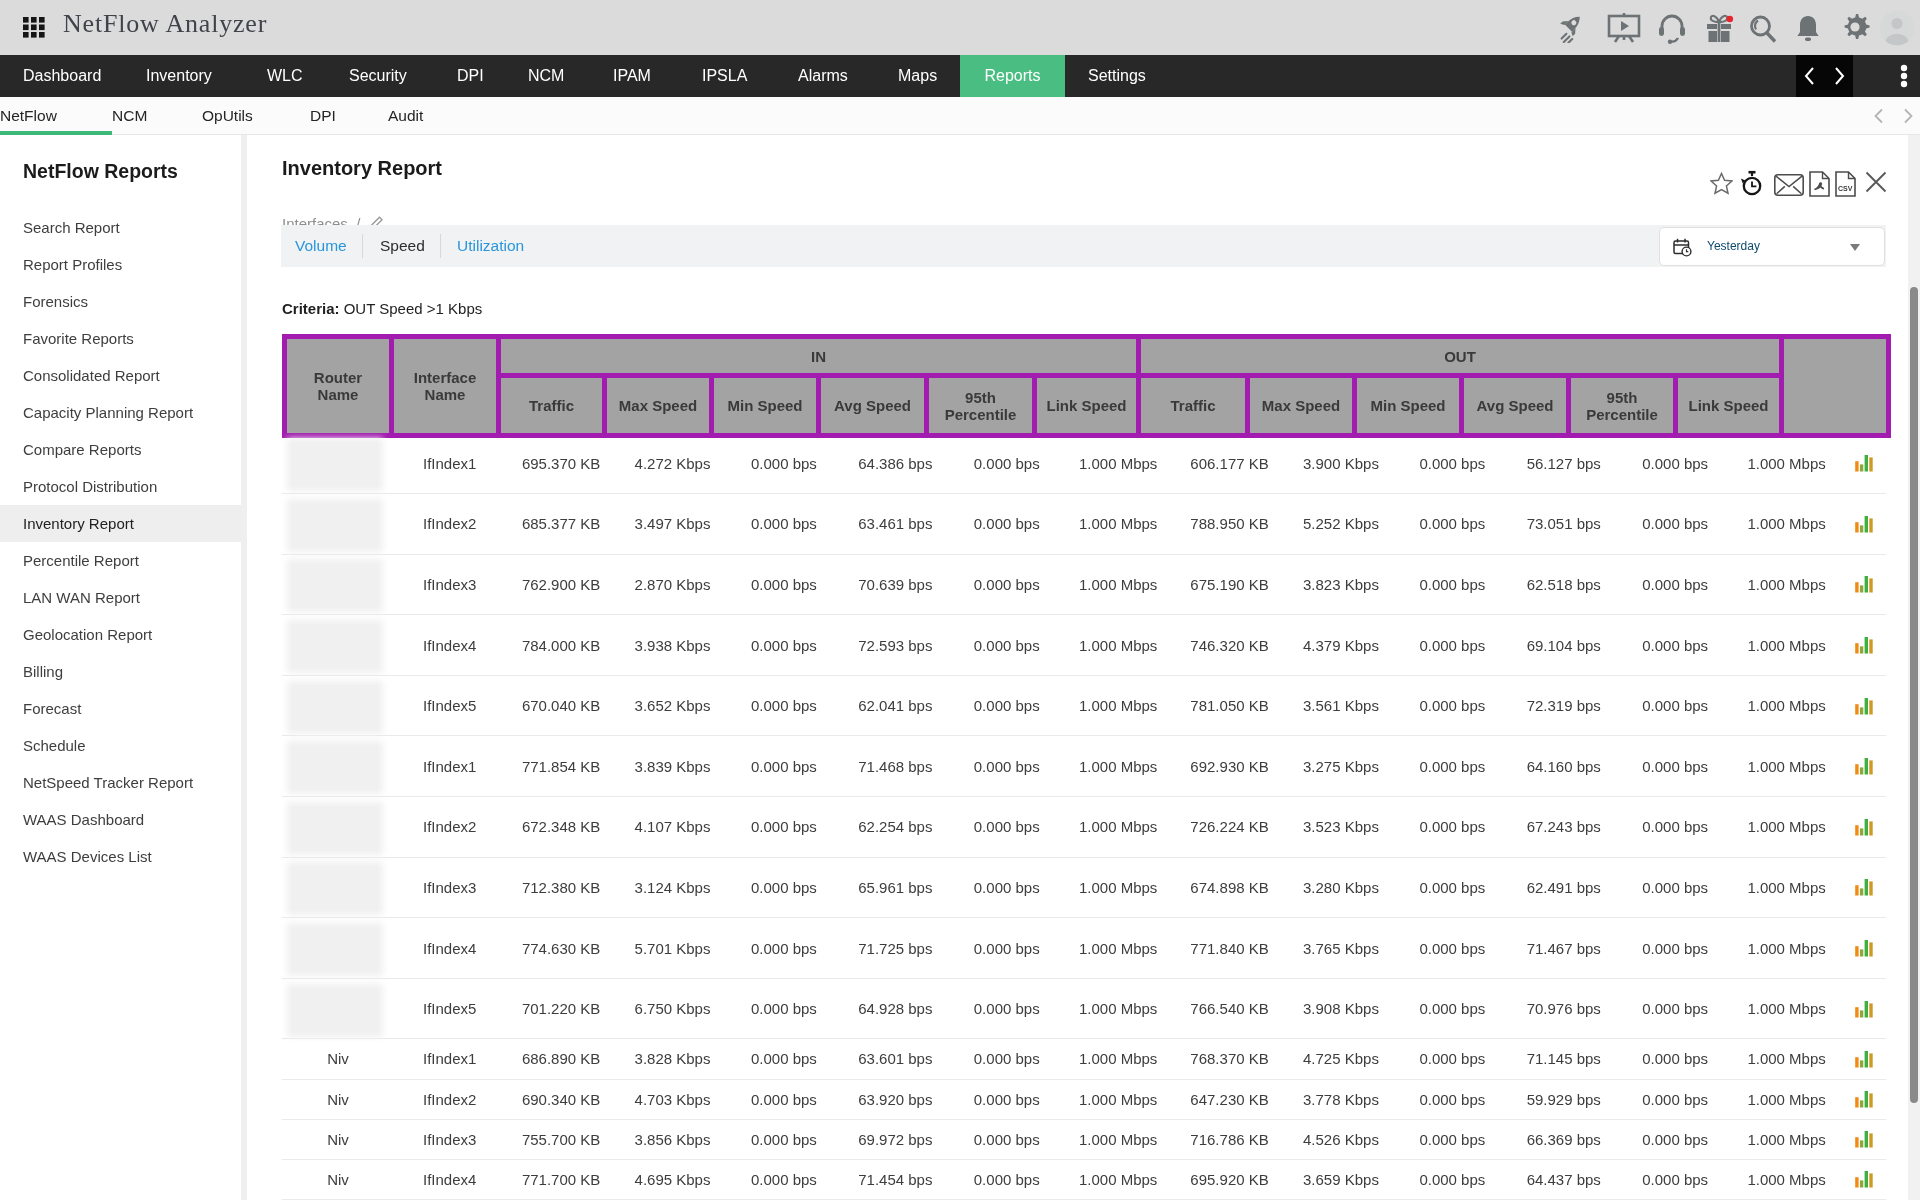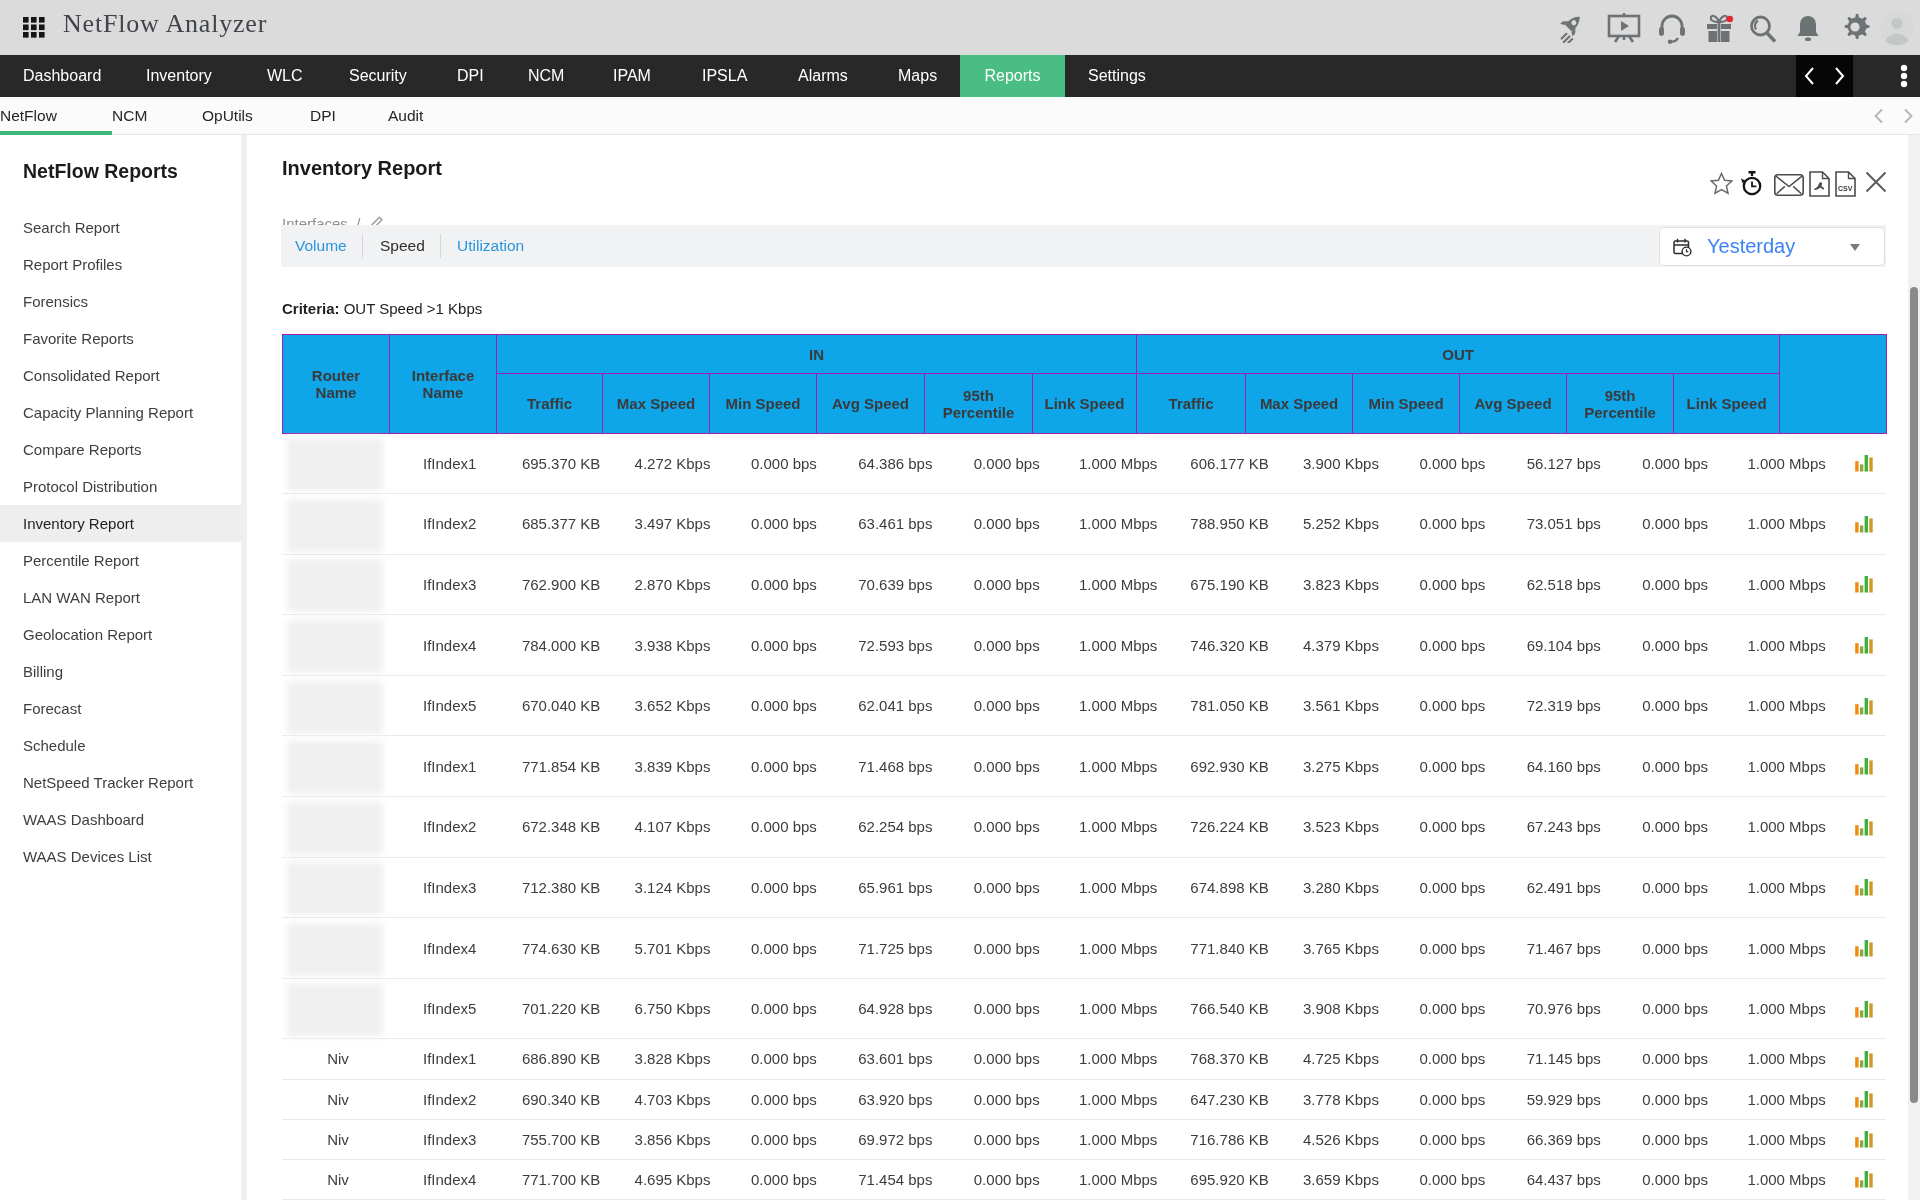--- a/index.html
+++ b/index.html
@@ -25,27 +25,27 @@
 .sbitem.sel{background:#eeeeee;color:#222;}
 
 #main{left:247px;top:135px;width:1661px;height:1065px;background:#fff;}
 #rtitle{left:282px;top:157px;font-size:20px;font-weight:bold;color:#1a1a1a;}
 #crumb{left:282px;top:187px;font-size:15px;color:#8e8e8e;margin-top:28px;}
 
 #tabband{left:281px;top:225px;width:1605px;height:42px;background:#f1f2f3;}
 .rtab{position:absolute;top:0;height:36px;line-height:42px;font-size:15.5px;}
 .tdiv{position:absolute;top:9px;width:1px;height:24px;background:#d8d8d8;}
 #periodbox{left:1659px;top:227px;width:226px;height:39px;background:#fff;border:1px solid #e0e0e0;border-radius:5px;}
-#periodbox .ptxt{position:absolute;left:47px;top:0;line-height:37px;font-size:20px;color:#3b82f6;}
+#periodbox .ptxt{position:absolute;left:47px;top:0;line-height:37px;font-size:12px;color:#0c4a6e;}
 #caret{position:absolute;left:190px;top:16px;width:0;height:0;border-left:5px solid transparent;border-right:5px solid transparent;border-top:7px solid #7a7a7a;}
 #criteria{left:282px;top:300px;font-size:15px;color:#1f1f1f;}
 
 table{border-collapse:collapse;table-layout:fixed;}
 #thead{left:282px;top:334px;}
-#thead td{border:1px solid #a21caf;background:#0ea5e9;font-size:15px;font-weight:bold;color:#3a3a3a;text-align:center;vertical-align:middle;padding:0;}
+#thead td{border:5px solid #a21caf;background:#a3a3a3;font-size:15px;font-weight:bold;color:#3a3a3a;text-align:center;vertical-align:middle;padding:0;}
 #tbody{left:282px;top:433px;}
 #tbody td{border-bottom:1px solid #eaeaea;font-size:15px;color:#3d3d3d;text-align:center;vertical-align:middle;padding:0;overflow:visible;white-space:nowrap;}
 .blur{margin:3px 0 0 5px;width:96px;height:53px;background:#f0f0f0;filter:blur(3px);border-radius:2px;}
 
 #sctrack{left:1908px;top:135px;width:12px;height:1065px;background:#f1f1f1;}
 #scthumb{left:1910px;top:287px;width:8px;height:816px;background:#8a8a8a;border-radius:4px;}
 svg{display:block;}
 </style></head><body>
 <div id="page">
 <div id="topbar" class="abs"></div>

